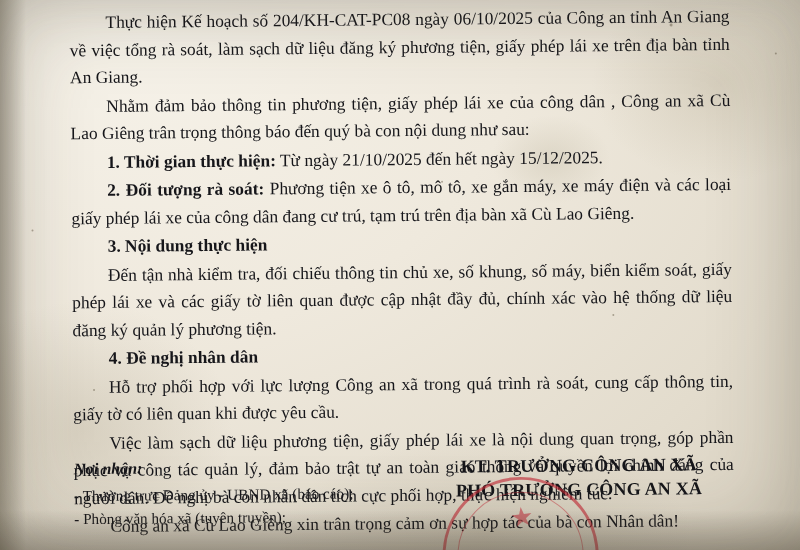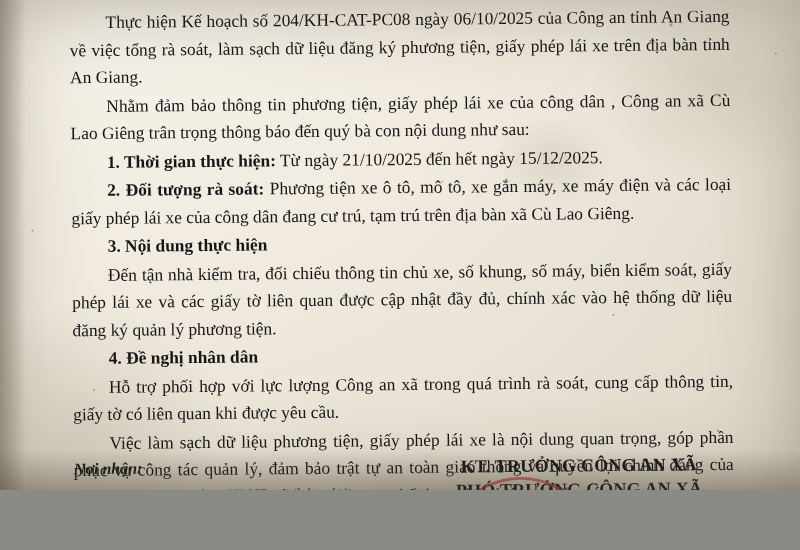--- a/index.html
+++ b/index.html
@@ -3,21 +3,21 @@
 <meta charset="utf-8">
 <style>
   html, body {
     margin: 0;
     padding: 0;
     background: #8a8a86;
   }
   #page {
     position: relative;
     width: 800px;
-    height: 490px;
+    height: 550px;
     overflow: hidden;
     background: #cfc9bd;
   }
   
   #paper {
     position: absolute;
     left: -28px;
     top: -34px;
     width: 870px;
     height: 630px;

